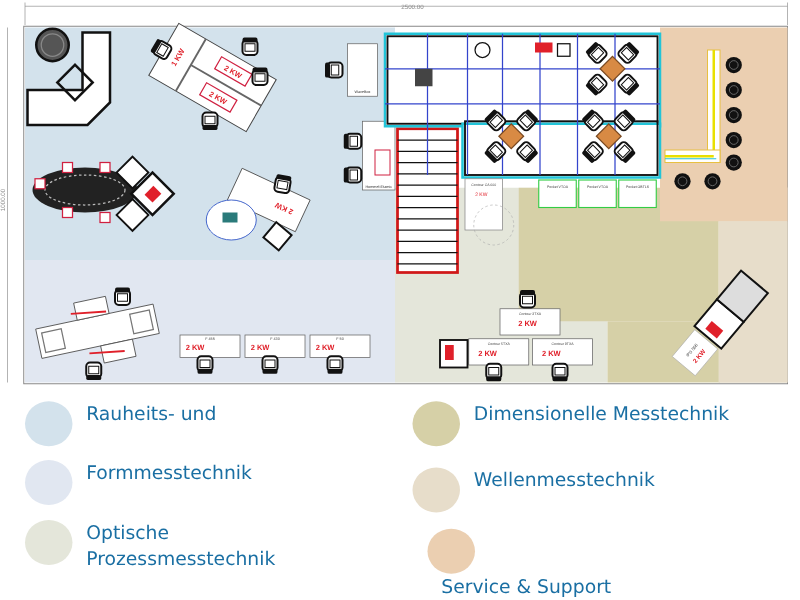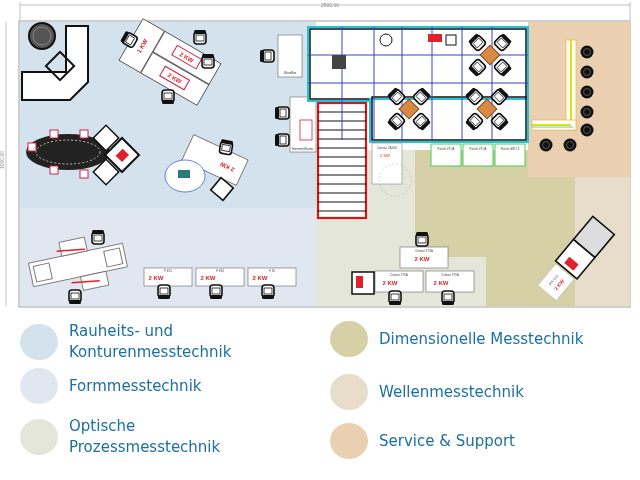--- a/index.html
+++ b/index.html
@@ -1,18 +1,18 @@
 <!DOCTYPE html>
 <html><head>
 <meta charset="utf-8">
 <style>
   html, body { margin:0; padding:0; background:#ffffff; }
   body { width:640px; height:480px; position:relative; overflow:hidden; font-family:"Liberation Sans", sans-serif; }
   #plan { position:absolute; left:0; top:0; width:640px; height:312px; }
-  .legend-item { position:absolute; display:flex; align-items:center; }
+  .legend-item { position:absolute; display:flex; }
   .legend-dot { width:38px; height:36px; border-radius:50%; flex:0 0 auto; }
   .legend-text { color:#1a6fa3; font-size:15px; line-height:21px; margin-left:11px; font-family:"DejaVu Sans", sans-serif; }
   .lbl { font-family:"Liberation Sans", sans-serif; }
 </style>
 </head>
 <body>
 
 <svg id="plan" viewBox="0 0 640 312" xmlns="http://www.w3.org/2000/svg">
   <defs>
     <g id="chair">
@@ -266,21 +266,20 @@
     <rect x="-56" y="-12" width="28" height="24" fill="#fff" stroke="#aaa" stroke-width="0.5"></rect>
     <text class="lbl" x="-42" y="-2" font-size="3.5" fill="#444" text-anchor="middle">IPS 500</text>
     <text class="lbl" x="-42" y="6" font-size="5" fill="#e0202a" text-anchor="middle" font-weight="bold">2 KW</text>
   </g>
 </svg>
 
 <div class="legend-item" style="left:20px;top:321px;">
   <div class="legend-dot" style="background:#d3e2ec;"></div>
   <div class="legend-text">
     <div>Rauheits- und</div>
-    <div>Konturenmesstechnik</div>
   </div>
 </div>
 <div class="legend-item" style="left:20px;top:368px;">
   <div class="legend-dot" style="background:#e1e7f1;"></div>
   <div class="legend-text">
     <div>Formmesstechnik</div>
   </div>
 </div>
 <div class="legend-item" style="left:20px;top:416px;">
   <div class="legend-dot" style="background:#e4e6da;"></div>
@@ -294,18 +293,18 @@
   <div class="legend-text">
     <div>Dimensionelle Messtechnik</div>
   </div>
 </div>
 <div class="legend-item" style="left:330px;top:374px;">
   <div class="legend-dot" style="background:#e7ddca;"></div>
   <div class="legend-text">
     <div>Wellenmesstechnik</div>
   </div>
 </div>
-<div class="legend-item" style="left:330px;top:423px;">
+<div class="legend-item" style="left:342px;top:423px;flex-direction:column;">
   <div class="legend-dot" style="background:#ebcfb1;"></div>
   <div class="legend-text">
     <div>Service &amp; Support</div>
   </div>
 </div>
 
 </body></html>

